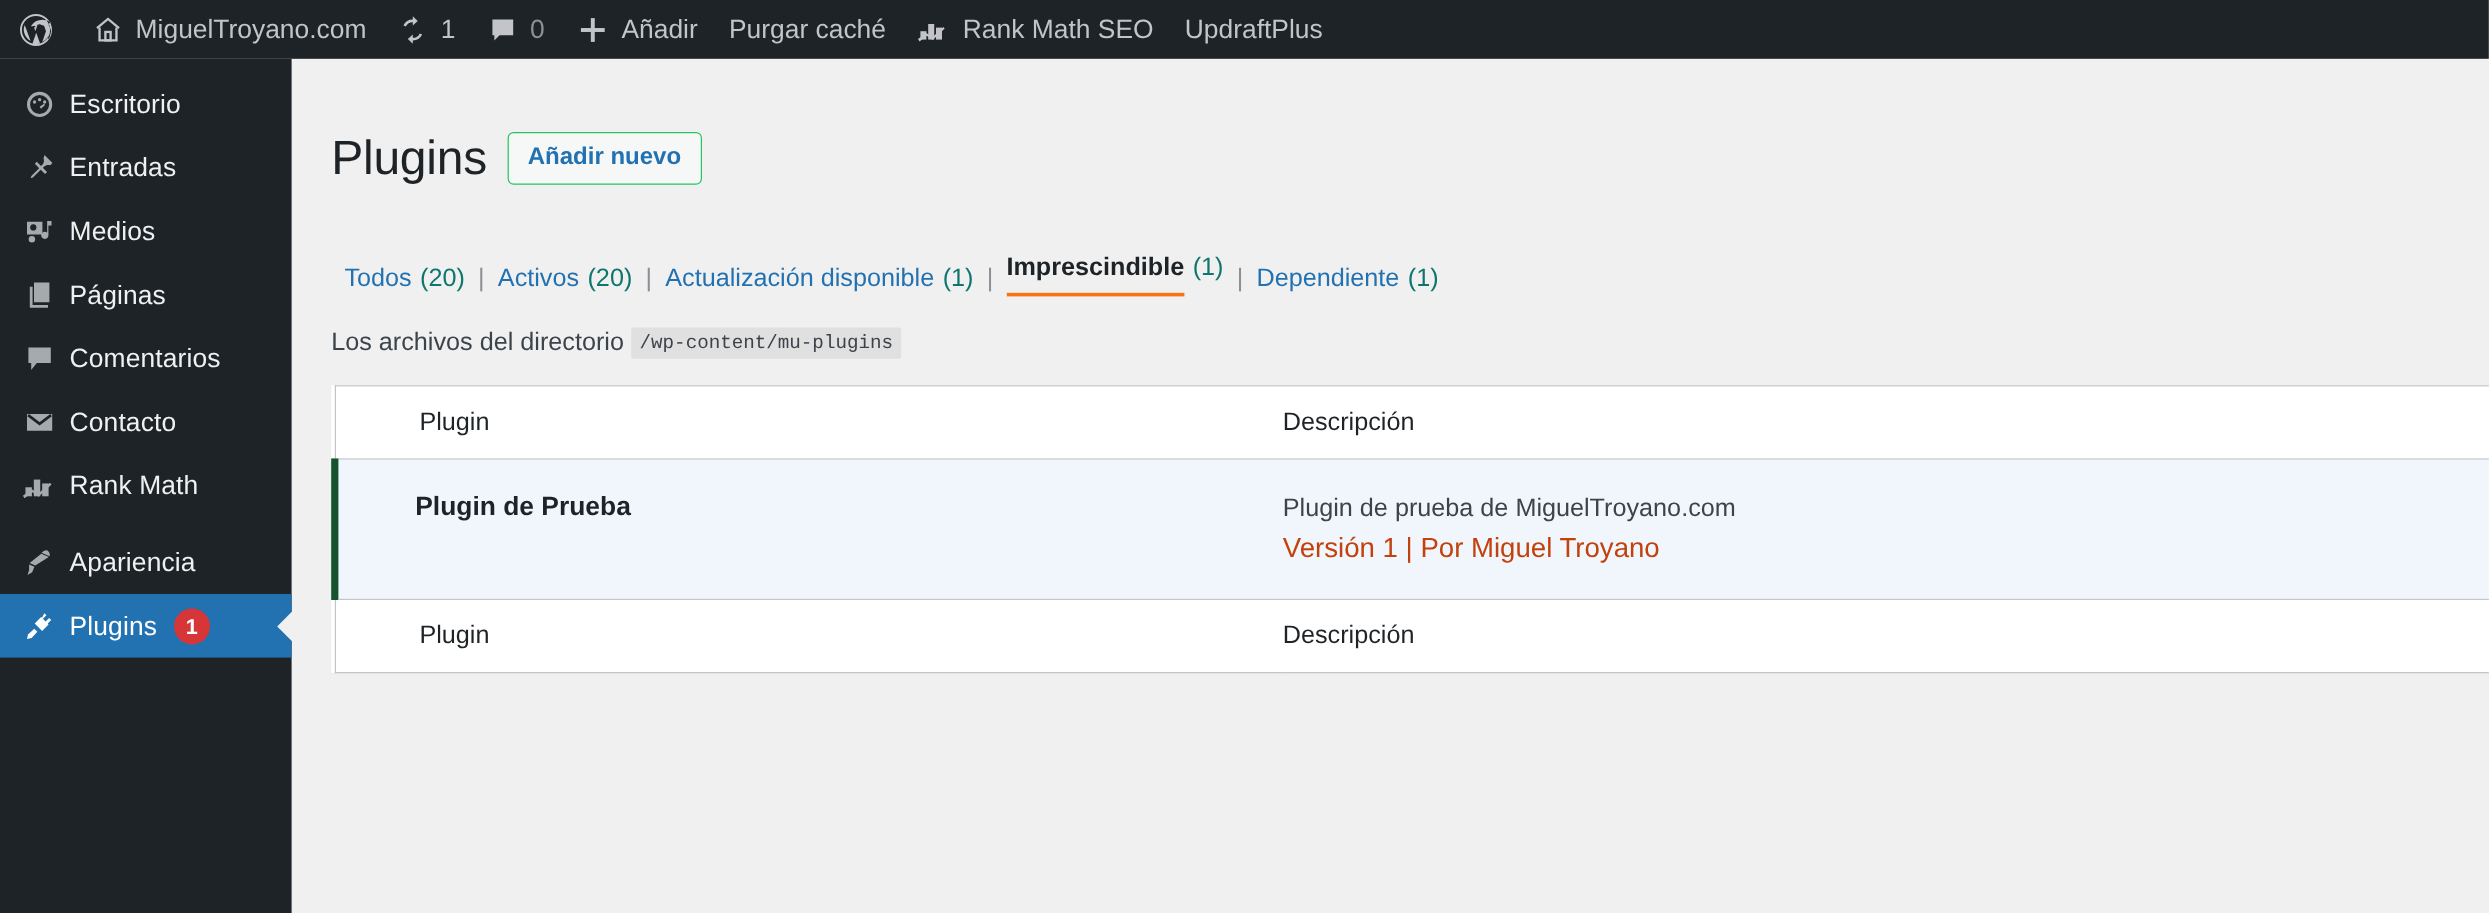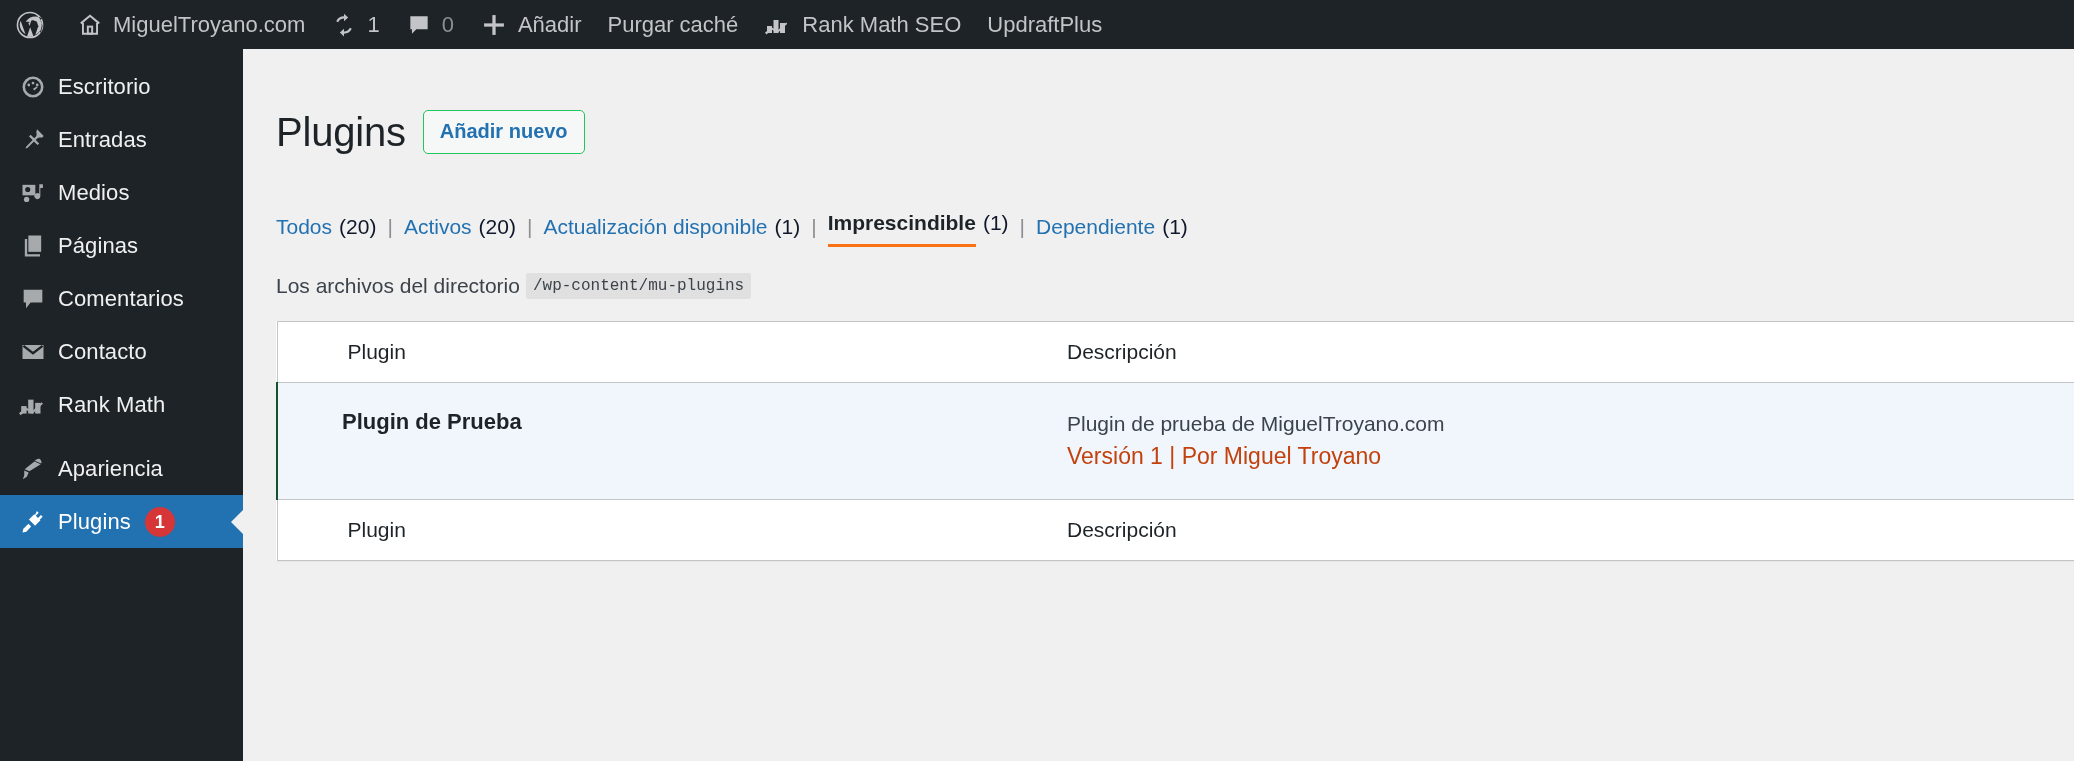--- a/index.html
+++ b/index.html
@@ -136,21 +136,21 @@
     color: #2271b1;
     text-decoration: none;
     cursor: pointer;
   }
   .subsubsub a.current {
     color: #1d2327;
     font-weight: 700;
     border-bottom: 3px solid #f97316;
     padding-bottom: 6px;
   }
-  .subsubsub .cnt { color: #0f172a; margin-left: 7px; }
+  .subsubsub .cnt { color: #0f766e; margin-left: 7px; }
   .subsubsub .sep { color: #8c8f94; margin: 0 11px; }
 
   .mu-note {
     margin-top: 26px;
     font-size: 21px;
     color: #3c434a;
     display: flex; align-items: center;
     flex-wrap: wrap;
   }
   .mu-note code {
@@ -196,21 +196,21 @@
   .col-plugin { width: 790px; padding-left: 70px !important; }
   .col-desc   { padding-left: 0 !important; }
 
   .plugin-row td {
     background: #f0f6fc;
     vertical-align: top;
     padding-top: 26px;
     padding-bottom: 26px;
   }
   .plugin-row td.cell-name {
-    border-left: 2px solid #14532d;
+    border-left: 6px solid #14532d;
     padding-left: 64px;
     font-weight: 700;
     font-size: 22px;
     color: #1d2327;
   }
   .plugin-row td.cell-desc {
     padding-left: 0;
     font-size: 21px;
     color: #3c434a;
   }
@@ -400,21 +400,21 @@
 
 </nav>
 
 <div id="main">
 
   <div class="page-title-row">
     <h1 class="page-title">Plugins</h1>
     <a class="page-title-action">Añadir nuevo</a>
   </div>
 
-  <ul class="subsubsub" style="list-style:none;margin-left:0;padding-left:0;align-items:center;">
+  <ul class="subsubsub" style="list-style:none;margin-left:11px;padding-left:0;">
     <li class="sss-item">
       <a>Todos</a>
       <span class="cnt">(20)</span>
     </li>
     <li class="sep">|</li>
 
     <li class="sss-item">
       <a>Activos</a>
       <span class="cnt">(20)</span>
     </li>

